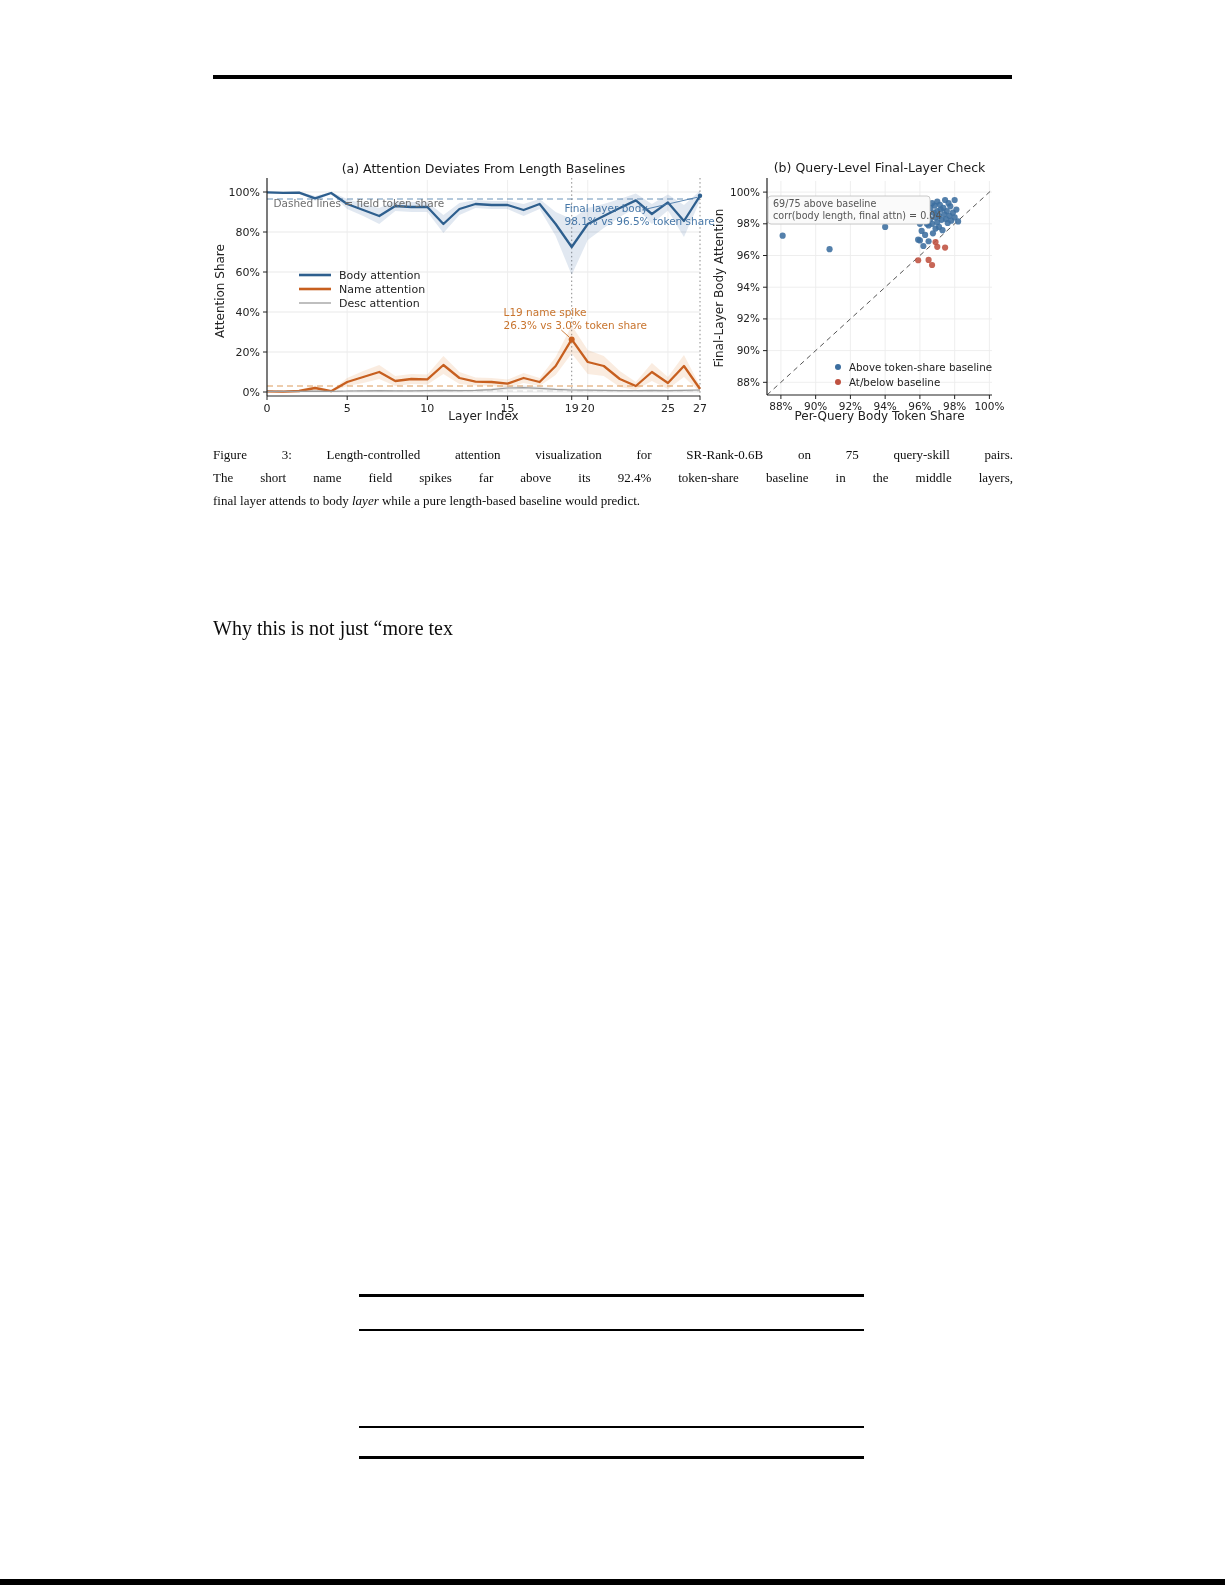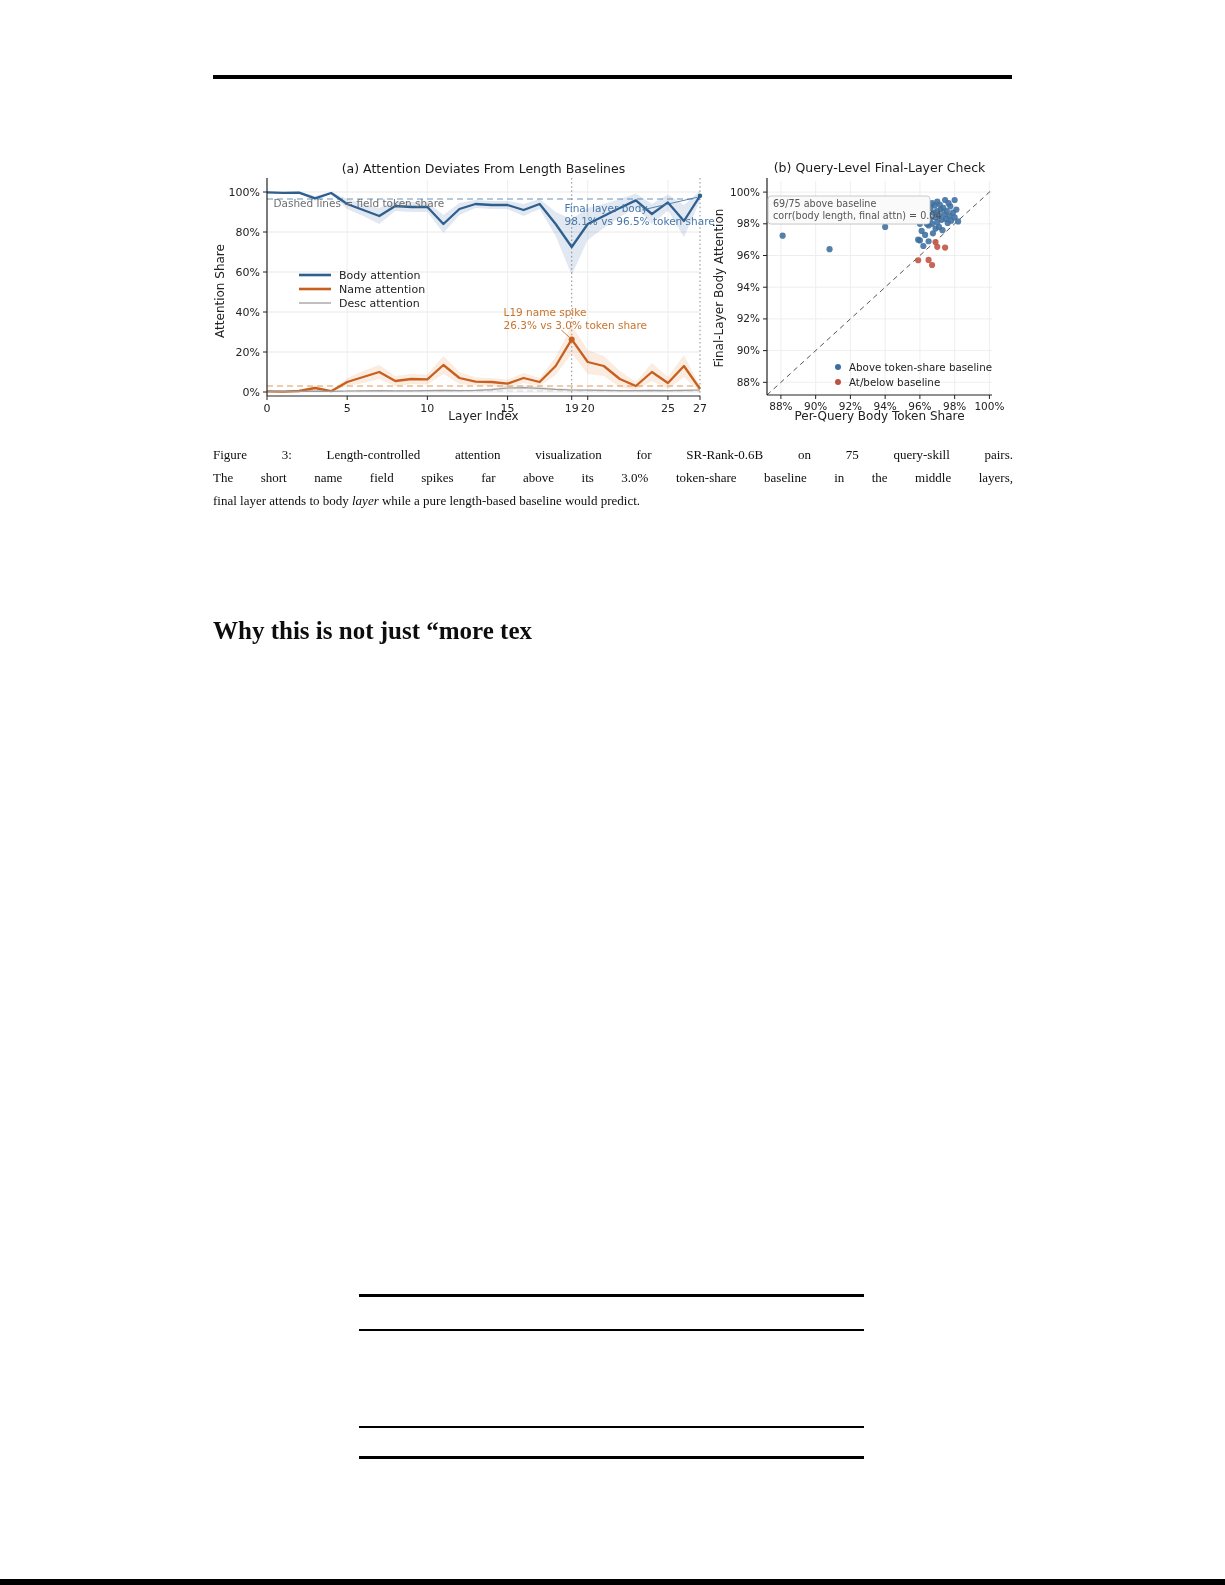--- a/index.html
+++ b/index.html
@@ -6,21 +6,21 @@
   #page{position:relative;width:1225px;height:1585px;background:#ffffff;overflow:hidden;
         font-family:"Liberation Serif", serif;color:#111;}
   .hr-rule{position:absolute;background:#000;}
   #top-rule{left:213px;top:75px;width:799px;height:4px;}
   #chartA{position:absolute;left:211px;top:158px;overflow:visible;}
   #chartB{position:absolute;left:713px;top:158px;overflow:visible;}
   #caption{position:absolute;left:213px;top:444px;width:800px;font-size:13px;line-height:22.8px;
            color:#0d0d0d;}
   .cap-line{width:100%;}
   .cap-line.just{text-align:justify;text-align-last:justify;}
-  #heading{position:absolute;left:213px;top:617px;font-size:25px;font-weight:bold;color:#0d0d0d;}
+  #heading{position:absolute;left:213px;top:617px;font-size:20px;font-weight:normal;color:#0d0d0d;}
   .tbl-rule{position:absolute;left:359px;width:505px;background:#000;}
   #trule1{top:1294px;height:3px;}
   #trule2{top:1329px;height:1.6px;}
   #trule3{top:1426px;height:1.6px;}
   #trule4{top:1456px;height:3px;}
   #bottom-band{position:absolute;left:0;top:1579px;width:1225px;height:6px;background:#000;}
   svg text{font-family:"DejaVu Sans", sans-serif;}
 </style>
 </head>
 <body>
@@ -226,21 +226,21 @@
         <circle cx="125" cy="224" r="3" fill="#bf5140"></circle>
         <text x="136" y="227.5" font-size="10.3" fill="#222">At/below baseline</text>
       </g>
       <text x="166.5" y="14" text-anchor="middle" font-size="12.5" fill="#1a1a1a">(b) Query-Level Final-Layer Check</text>
       <text x="166.5" y="262" text-anchor="middle" font-size="12" fill="#222">Per-Query Body Token Share</text>
       <text x="0" y="0" text-anchor="middle" font-size="12" fill="#222" transform="translate(10,130) rotate(-90)">Final-Layer Body Attention</text>
     </svg>
 
   <div id="caption">
       <div class="cap-line just"><span>Figure 3: Length-controlled attention visualization for SR-Rank-0.6B on 75 query-skill pairs.</span></div>
-      <div class="cap-line just"><span>The short name field spikes far above its 3.0% token-share baseline in the middle layers,</span></div>
+      <div class="cap-line just"><span>The short name field spikes far above its 92.4% token-share baseline in the middle layers,</span></div>
       <div class="cap-line"><span>final layer attends to body </span><span style="font-style: italic;">layer</span><span> while a pure length-based baseline would predict.</span></div>
     </div>
 
   <div id="heading">Why this is not just “more tex</div>
 
   <div id="trule1" class="tbl-rule"></div>
   <div id="trule2" class="tbl-rule"></div>
   <div id="trule3" class="tbl-rule"></div>
   <div id="trule4" class="tbl-rule"></div>
 

